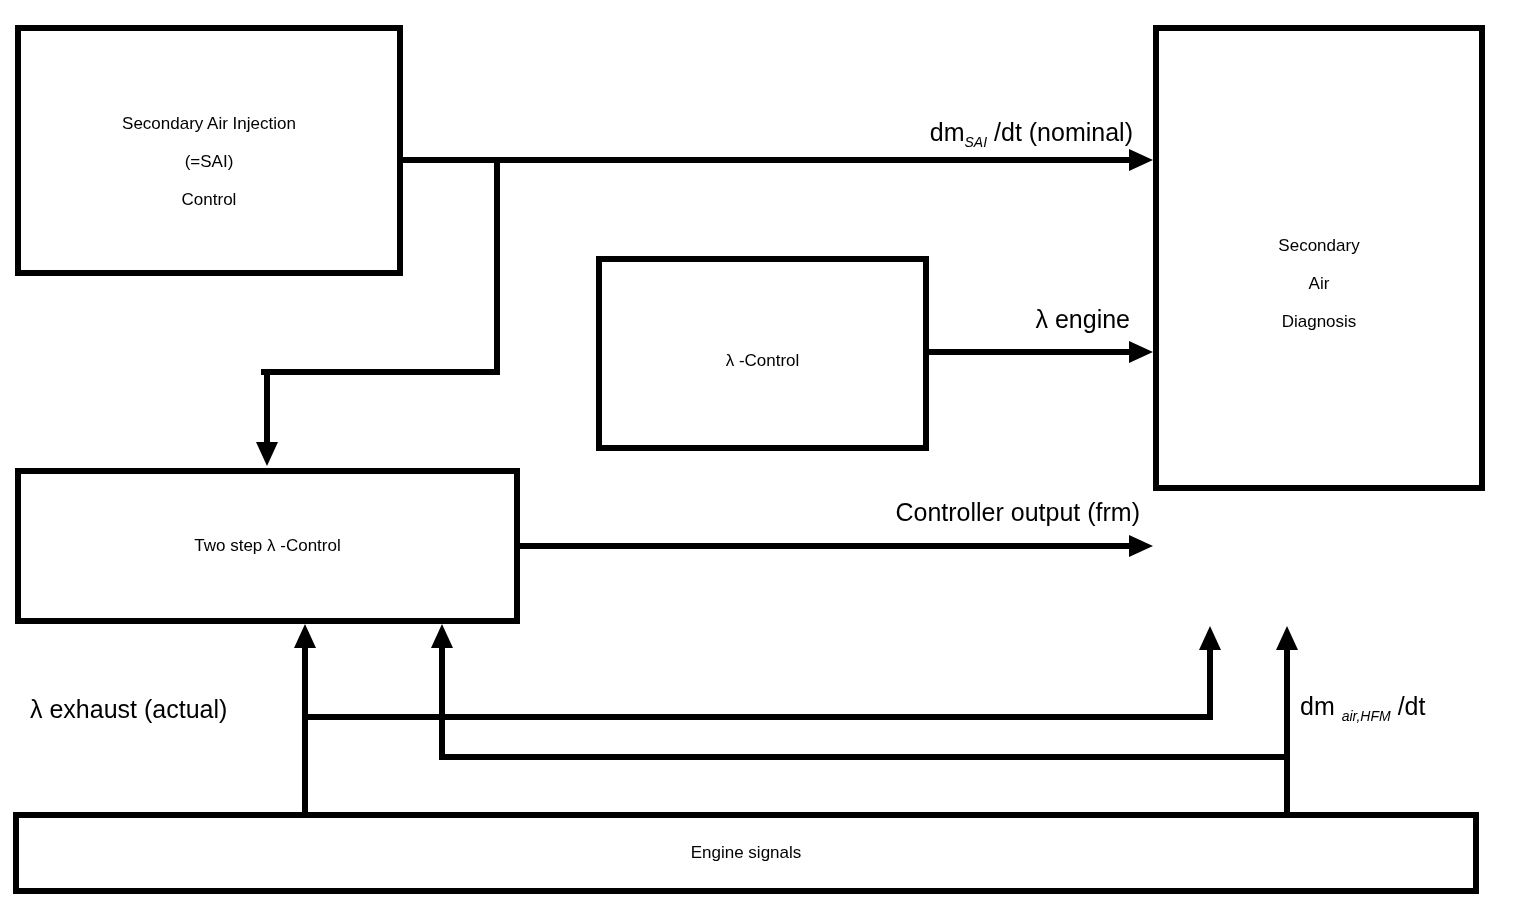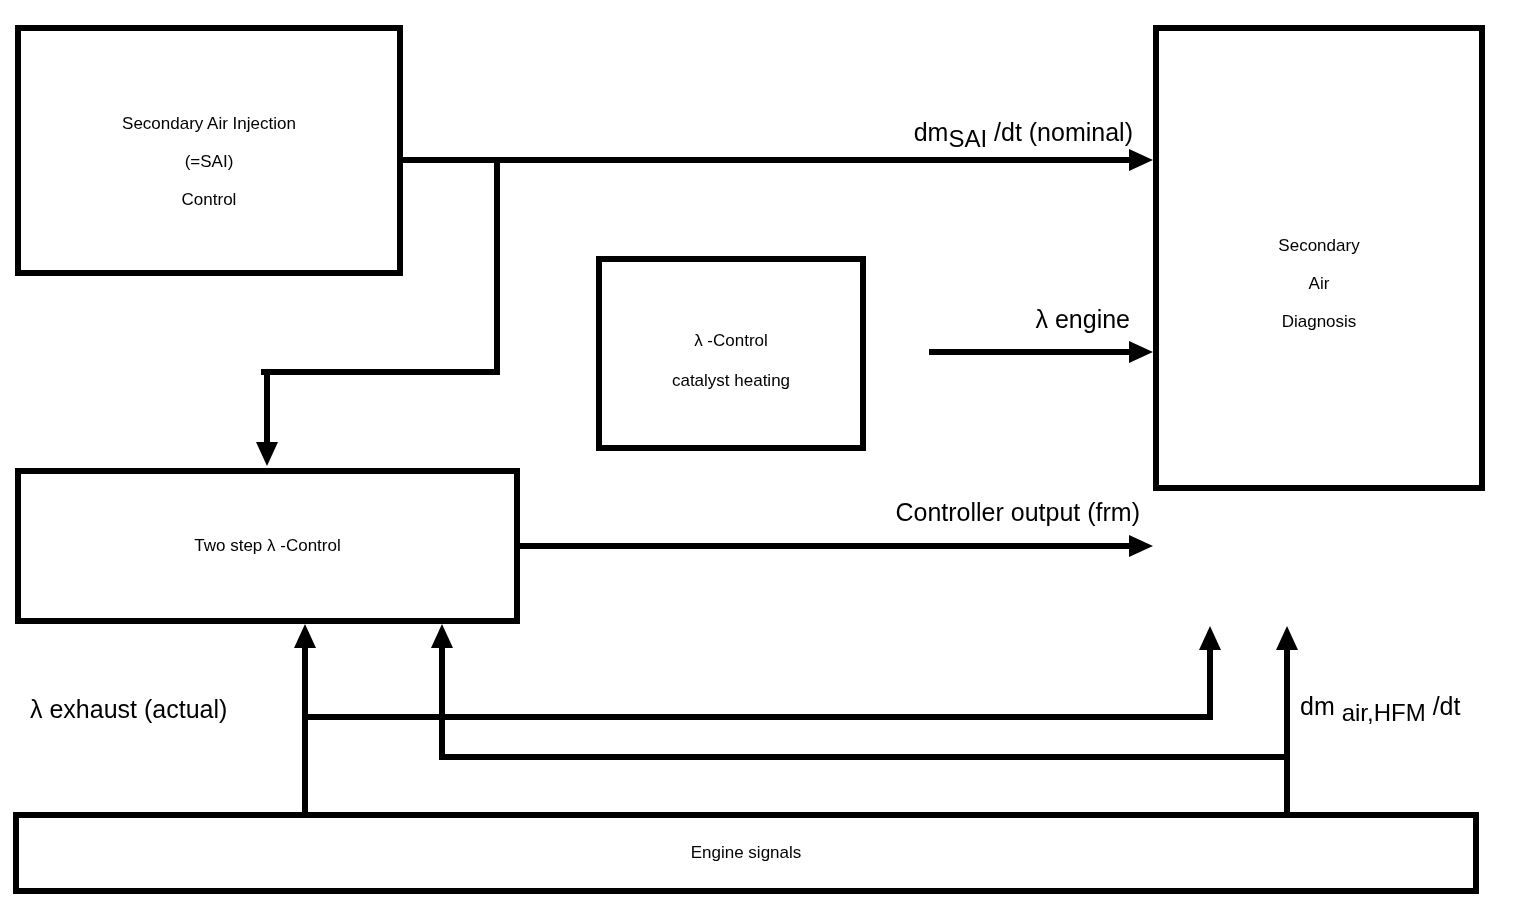--- a/index.html
+++ b/index.html
@@ -15,21 +15,21 @@
     position:absolute;
     border:6px solid var(--line);
     background:var(--bg);
     box-sizing:border-box;
     display:flex; align-items:center; justify-content:center;
     text-align:center;
   }
   .box-inner { font-size:17px; line-height:38px; }
   #box-sai       { left:15px;   top:25px;  width:388px;  height:251px; }
   #box-sai .box-inner { padding-top:22px; }
-  #box-catalyst  { left:596px;  top:256px; width:270px;  height:195px; }
+  #box-catalyst  { left:596px;  top:256px; width:333px;  height:195px; }
   #box-catalyst .box-inner { line-height:40px; padding-top:14px; }
   #box-diagnosis { left:1153px; top:25px;  width:332px;  height:466px; }
   #box-diagnosis .box-inner { padding-top:52px; }
   #box-diagnosis .bl-gap { }
   #box-twostep   { left:15px;   top:468px; width:505px;  height:156px; }
   #box-engine    { left:13px;   top:812px; width:1466px; height:82px; }
 
   .hline, .vline { position:absolute; background:var(--line); }
 
   
@@ -58,21 +58,21 @@
   #a1 { left:1129px; top:149px; }
   #a2 { left:256px;  top:442px; }
   #a3 { left:1129px; top:341px; }
   #a4 { left:1129px; top:535px; }
   #a5 { left:294px;  top:624px; }
   #a6 { left:1199px; top:626px; }
   #a7 { left:431px;  top:624px; }
   #a8 { left:1276px; top:626px; }
 
   .elabel { position:absolute; font-size:25px; white-space:nowrap; }
-  .elabel sub { font-size:24px; }
+  .elabel sub { font-size:14px;font-style:italic; }
   #lbl-dmsai      { right:387px; top:118px; }
   #lbl-lambdaeng  { right:390px; top:305px; }
   #lbl-controller { right:380px; top:498px; }
   #lbl-exhaust    { left:30px;   top:695px; }
   #lbl-dmair      { left:1300px; top:692px; }
 </style>
 </head>
 <body>
 
 <div id="canvas">
@@ -81,21 +81,20 @@
     <div class="box-inner">
       <div class="bl">Secondary Air Injection</div>
       <div class="bl">(=SAI)</div>
       <div class="bl">Control</div>
     </div>
   </div>
 
   <div class="box" id="box-catalyst">
     <div class="box-inner">
       <div class="bl">λ -Control</div>
-      <div class="bl">catalyst heating</div>
     </div>
   </div>
 
   <div class="box" id="box-diagnosis">
     <div class="box-inner">
       <div class="bl">Secondary</div>
       <div class="bl">Air</div>
       <div class="bl bl-gap">Diagnosis</div>
     </div>
   </div>

